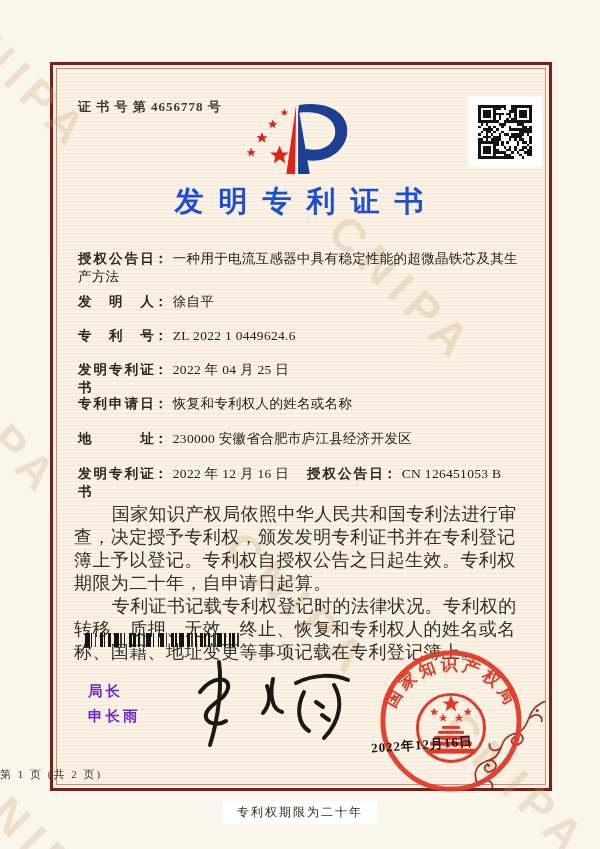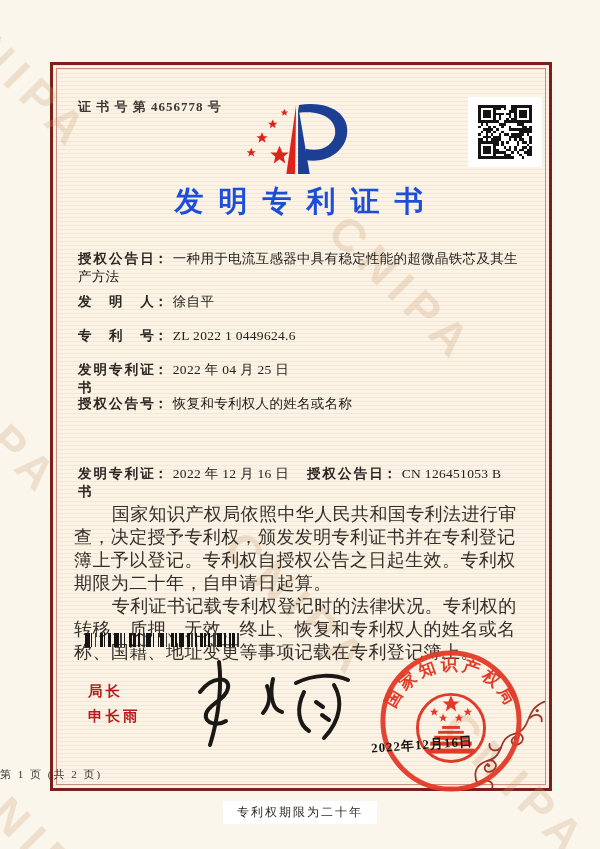--- a/index.html
+++ b/index.html
@@ -80,21 +80,21 @@
     left:74px;top:503px;width:456px;
     font-size:18px;line-height:23px;color:#332e29;letter-spacing:.4px;
   }
   .body-text p{margin:0;text-indent:2.1em;}
   .barcode{
     left:85px;top:633px;width:160px;height:14px;
     display:flex;align-items:stretch;
   }
   .barcode div{height:100%;}
   .signer{
-    left:88px;font-size:14.5px;font-weight:600;letter-spacing:3px;color:#b91c1c;
+    left:88px;font-size:14.5px;font-weight:600;letter-spacing:3px;color:#6d28d9;
   }
   .signer-title{top:682px;}
   .signer-name{top:707px;}
   .signature{left:172px;top:652px;width:200px;height:100px;}
   .seal{left:377px;top:647px;width:148px;height:148px;}
   .seal-date{
     left:371px;top:736px;
     font-size:13px;font-weight:600;color:#17130f;letter-spacing:1px;
     transform:rotate(-4deg);z-index:4;
   }
@@ -614,21 +614,24 @@
   <div class="abs field-row" style="top:293px">
     <span class="lab">发明人</span><span class="colon">：</span><span class="val">徐自平</span>
   </div>
   <div class="abs field-row" style="top:327px">
     <span class="lab">专利号</span><span class="colon">：</span><span class="val">ZL 2022 1 0449624.6</span>
   </div>
   <div class="abs field-row" style="top:361px">
     <span class="lab">发明专利证书</span><span class="colon">：</span><span class="val">2022 年 04 月 25 日</span>
   </div>
   <div class="abs field-row" style="top:395px">
-    <span class="lab">授权公告号</span><span class="colon">：</span><span class="val">恢复和专利权人的姓名或名称</span>
+    <span class="lab">专利申请日</span><span class="colon">：</span><span class="val">恢复和专利权人的姓名或名称</span>
+  </div>
+  <div class="abs field-row" style="top:430px">
+    <span class="lab">地址</span><span class="colon">：</span><span class="val">230000  安徽省合肥市庐江县经济开发区</span>
   </div>
   <div class="abs field-row" style="top:465px">
     <span class="lab">发明专利证书</span><span class="colon">：</span><span class="val">2022 年 12 月 16 日</span>
     <span class="pair2">
       <span class="lab">授权公告日</span><span class="colon">：</span><span class="val">CN 126451053 B</span>
     </span>
   </div>
 
   <div class="abs body-text">
     <p>国家知识产权局依照中华人民共和国专利法进行审查，决定授予专利权，颁发发明专利证书并在专利登记簿上予以登记。专利权自授权公告之日起生效。专利权期限为二十年，自申请日起算。</p>

